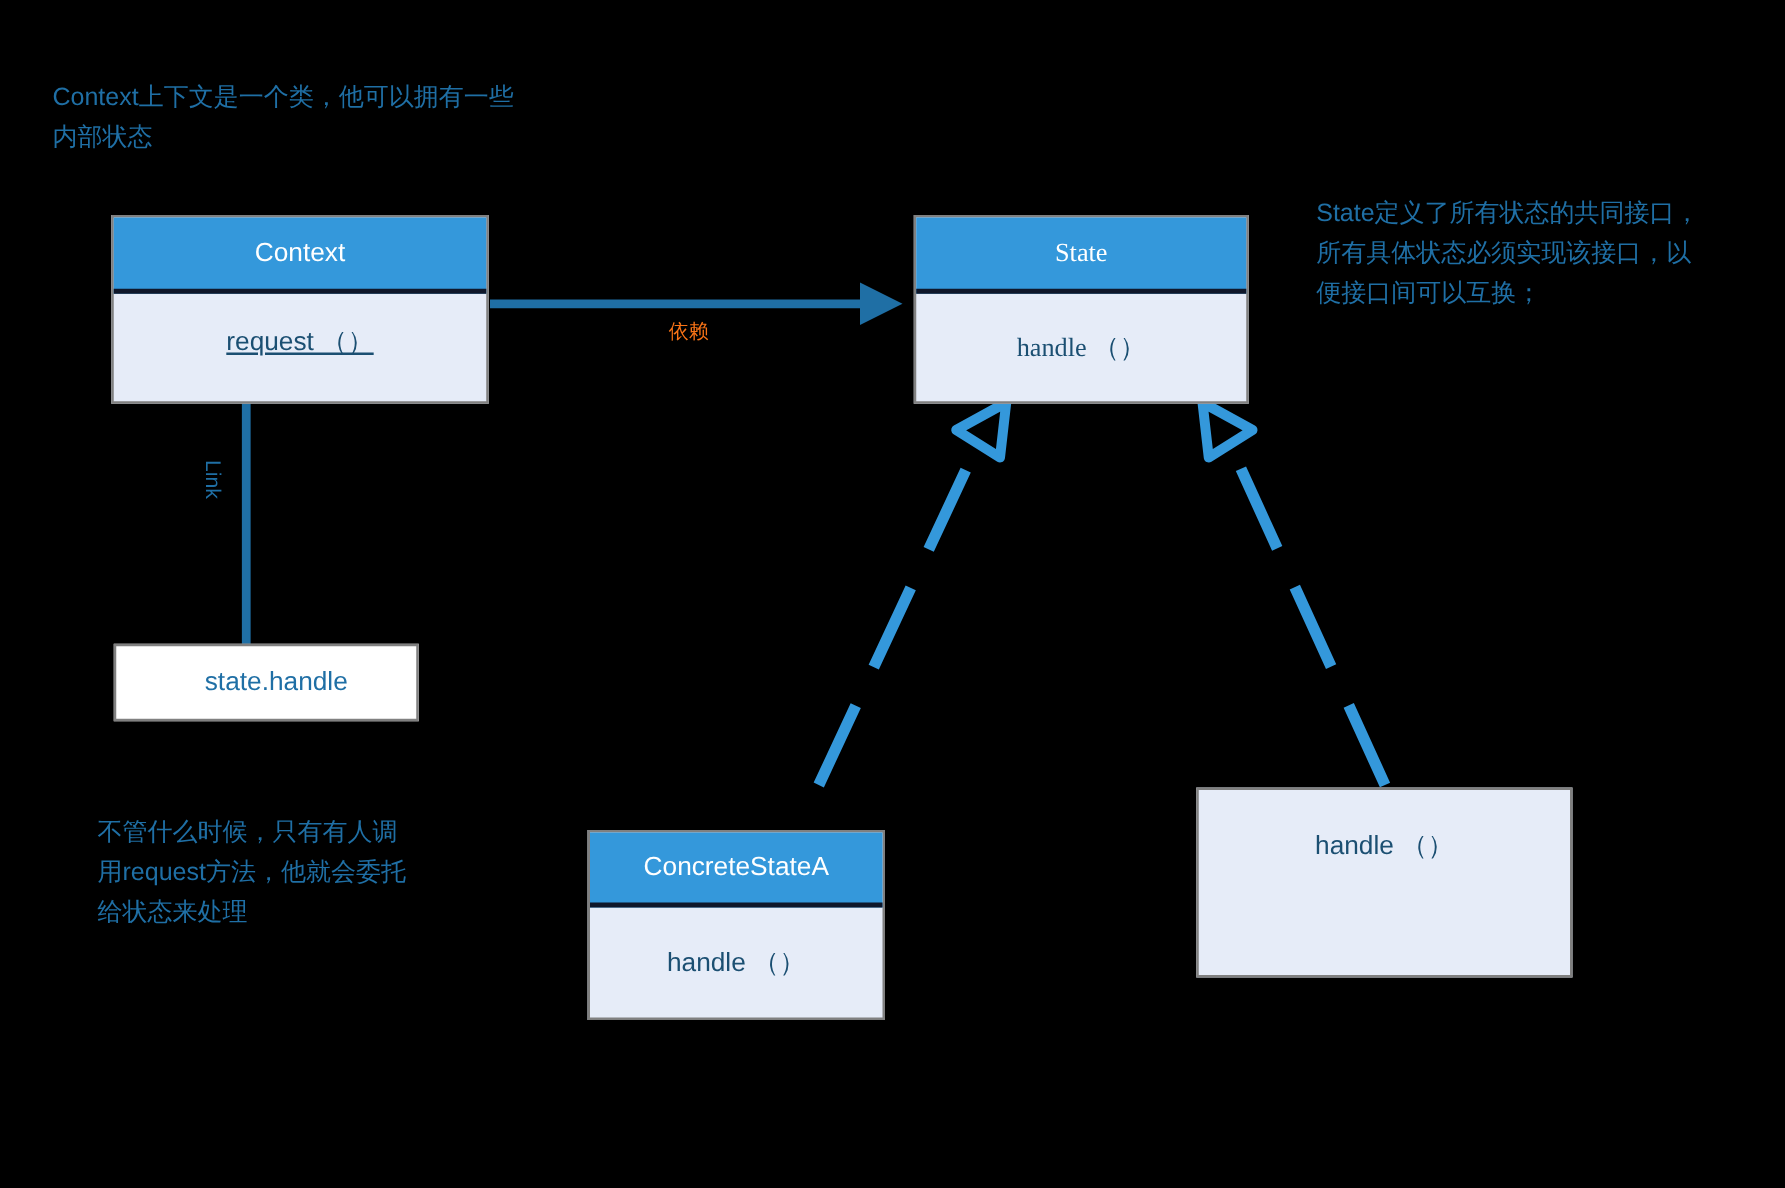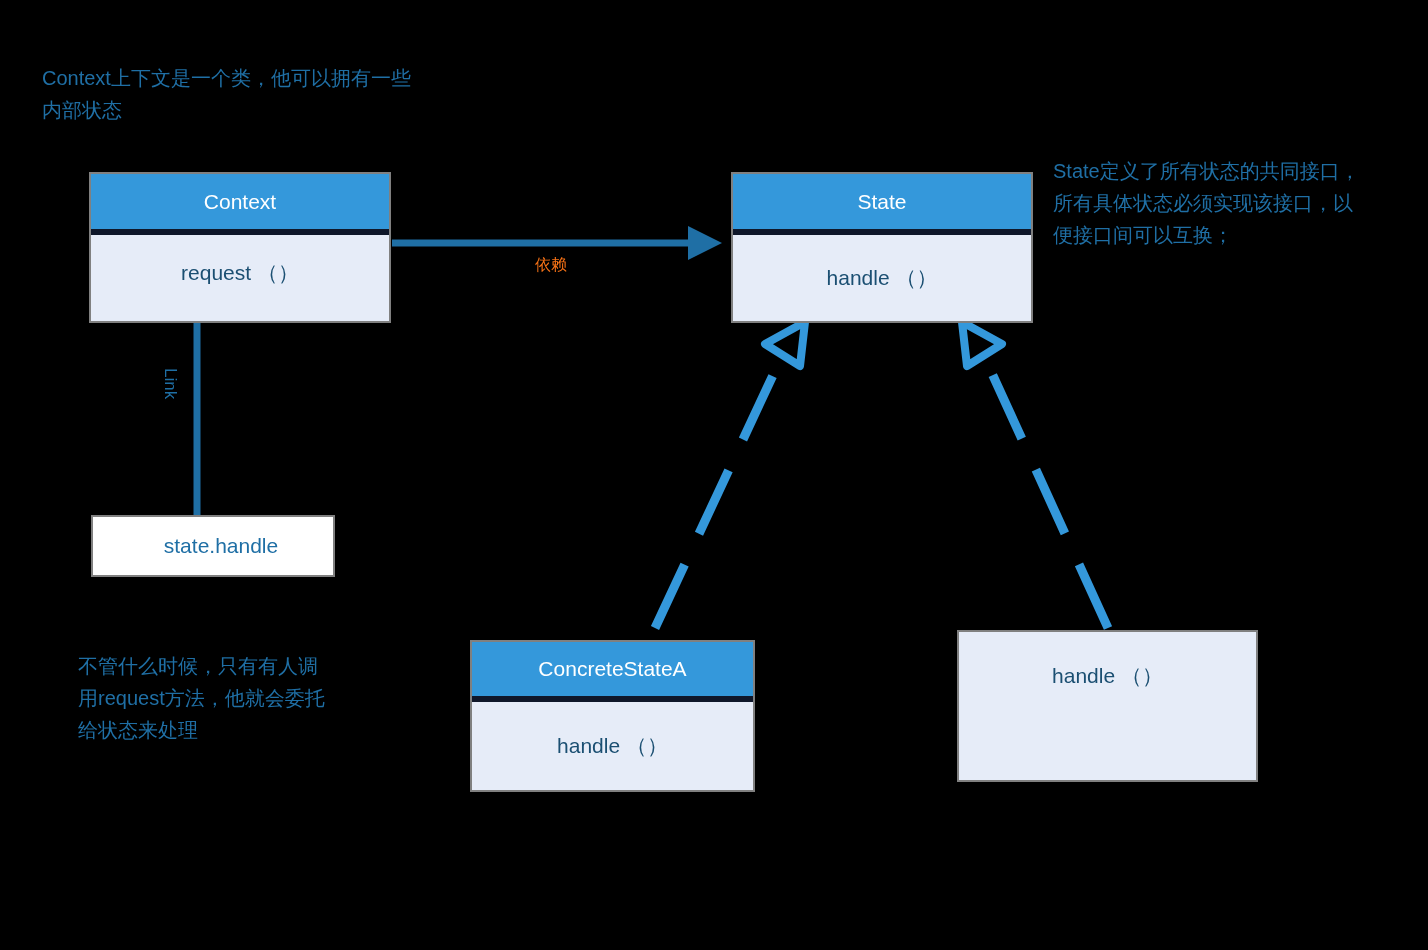--- a/index.html
+++ b/index.html
@@ -21,21 +21,21 @@
     border: 2px solid #808080;
     background: #e6ecf8;
   }
   .uml-header {
     box-sizing: border-box;
     width: 100%;
     background: #3498db;
     color: #ffffff;
     font-size: 21px;
     text-align: center;
-    border-bottom: 6px solid #0f172a;
+    border-bottom: 4px solid #0f172a;
     display: flex;
     align-items: center;
     justify-content: center;
   }
   .uml-body {
     box-sizing: border-box;
     width: 100%;
     color: #1b4f72;
     font-size: 21px;
     text-align: center;
@@ -112,29 +112,29 @@
     </g>
 
     <g>
       <line x1="1108" y1="628" x2="985" y2="358" stroke="#3498db" stroke-width="9" stroke-dasharray="70 34" stroke-linecap="butt"></line>
       <path d="M962,322 L1002,344 L967,366 z" fill="none" stroke="#3498db" stroke-width="8" stroke-linejoin="round"></path>
     </g>
   </svg>
 
   <div class="uml-box" style="left:89px; top:172px; width:302px; height:151px;">
     <div class="uml-header" style="height:61px;">Context</div>
-    <div class="uml-body" style="height:76px;">request （）</div>
+    <div class="uml-body" style="height:76px;text-decoration:underline;">request （）</div>
   </div>
 
-  <div class="uml-box" style="left:731px; top:172px; width:302px; height:151px;">
+  <div class="uml-box" style="left:731px; top:172px; width:268px; height:151px;font-family:Liberation Serif, serif;">
     <div class="uml-header" style="height:61px;">State</div>
     <div class="uml-body" style="height:86px;">handle （）</div>
   </div>
 
-  <div class="uml-box" style="left:470px; top:640px; width:285px; height:152px;">
+  <div class="uml-box" style="left:470px; top:664px; width:238px; height:152px;">
     <div class="uml-header" style="height:60px;">ConcreteStateA</div>
     <div class="uml-body" style="height:88px;">handle （）</div>
   </div>
 
   <div class="uml-box" style="left:957px; top:630px; width:301px; height:152px;">
     <div class="uml-body" style="height:88px;">handle （）</div>
   </div>
 
   <div class="plain-box" style="left:91px; top:515px; width:244px; height:62px;">state.handle</div>
 

